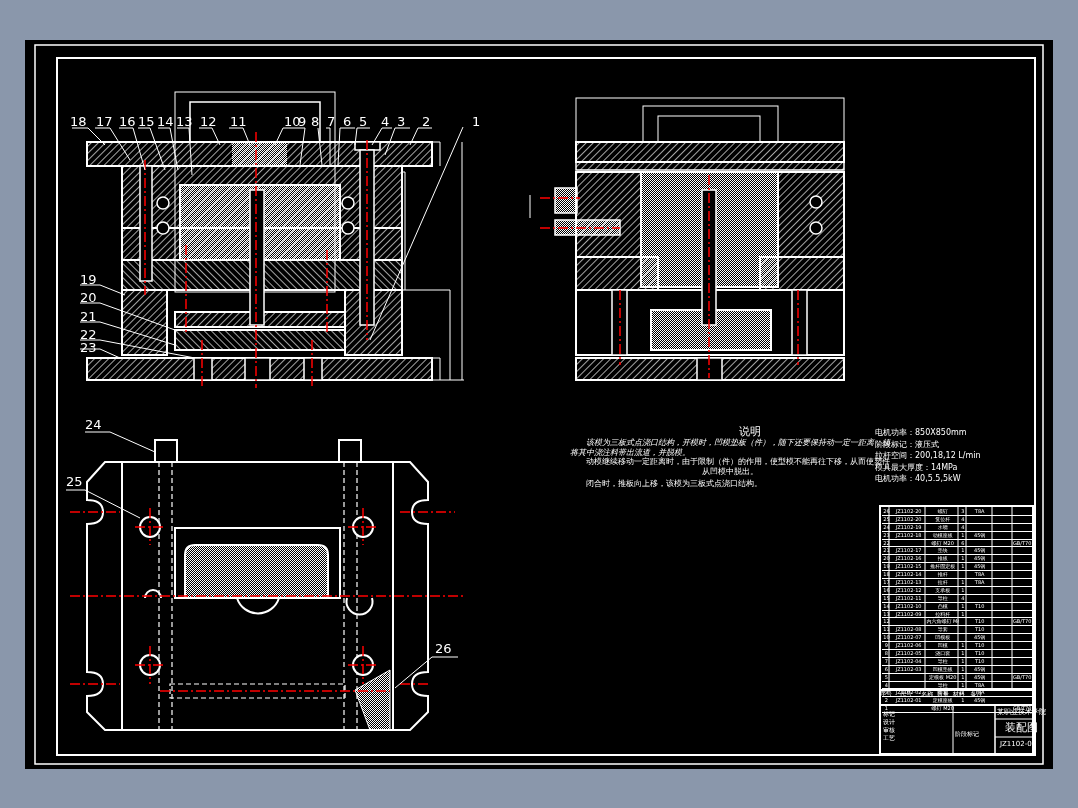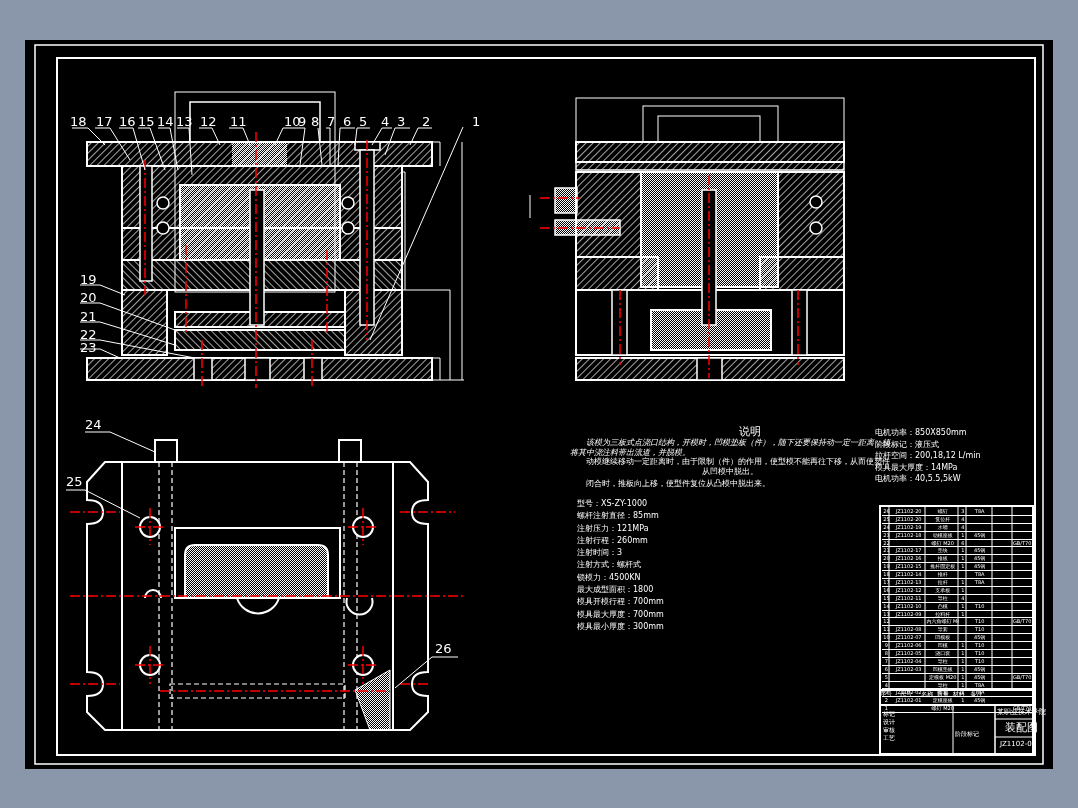--- a/index.html
+++ b/index.html
@@ -269,36 +269,23 @@
     <line x1="953" y1="705" x2="953" y2="754" stroke-width="1"></line>
     <line x1="995" y1="719" x2="1033" y2="719" stroke-width="1"></line>
     <line x1="995" y1="737" x2="1033" y2="737" stroke-width="1"></line>
   </g>
 </svg>
 
 <div class="note" style="left:545px;top:385px;width:320px;">
   <div class="title" style="text-align:center;padding-left:40px;">说明</div>
   <div style="white-space:normal;width:320px;text-indent:16px;font-style:italic;">该模为三板式点浇口结构，开模时，凹模垫板（件），随下还要保持动一定一距离，须将其中浇注料带出流道，并脱模。</div>
   <div style="white-space:normal;width:320px;text-indent:16px;text-align:center;">动模继续移动一定距离时，由于限制（件）的作用，使型模不能再往下移，从而使塑件从凹模中脱出。</div>
-  <div style="text-indent:16px;margin-top:2px;">闭合时，推板向上移，使型件复位从凸模中脱出来。</div>
+  <div style="text-indent:16px;margin-top:2px;">闭合时，推板向上移，该模为三板式点浇口结构。</div>
 </div>
 
-<div class="note" style="left:552px;top:458px;line-height:12.3px;" id="specs">
-      <div>型号：XS-ZY-1000</div>
-      <div>螺杆注射直径：85mm</div>
-      <div>注射压力：121MPa</div>
-      <div>注射行程：260mm</div>
-      <div>注射时间：3</div>
-      <div>注射方式：螺杆式</div>
-      <div>锁模力：4500KN</div>
-      <div>最大成型面积：1800</div>
-      <div>模具开模行程：700mm</div>
-      <div>模具最大厚度：700mm</div>
-      <div>模具最小厚度：300mm</div>
-    </div>
 <div class="note" style="left:850px;top:387px;line-height:11.5px;" id="specsR">
       <div>电机功率：850X850mm</div>
       <div>阶段标记：液压式</div>
       <div>拉杆空间：200,18,12 L/min</div>
       <div>模具最大厚度：14MPa</div>
       <div>电机功率：40,5.5,5kW</div>
     </div>
 
 <div class="bom" id="bom" style="font-size:5px;color:#fff;">
       <div style="display: flex; height: 6.9px; border-bottom: 1px solid rgb(255, 255, 255); overflow: hidden;">

